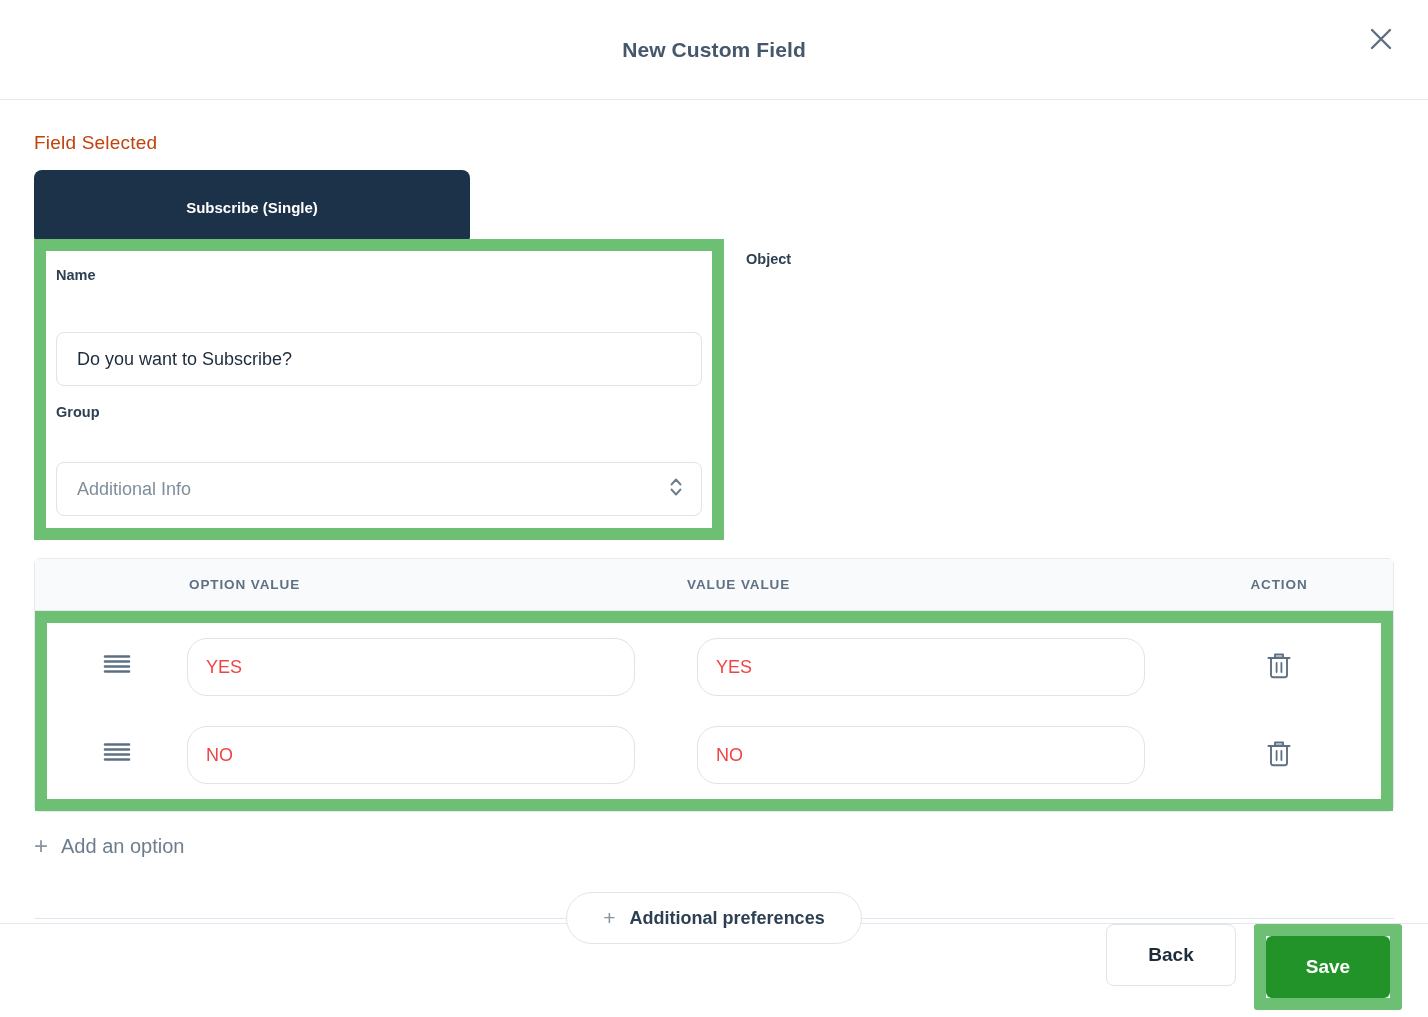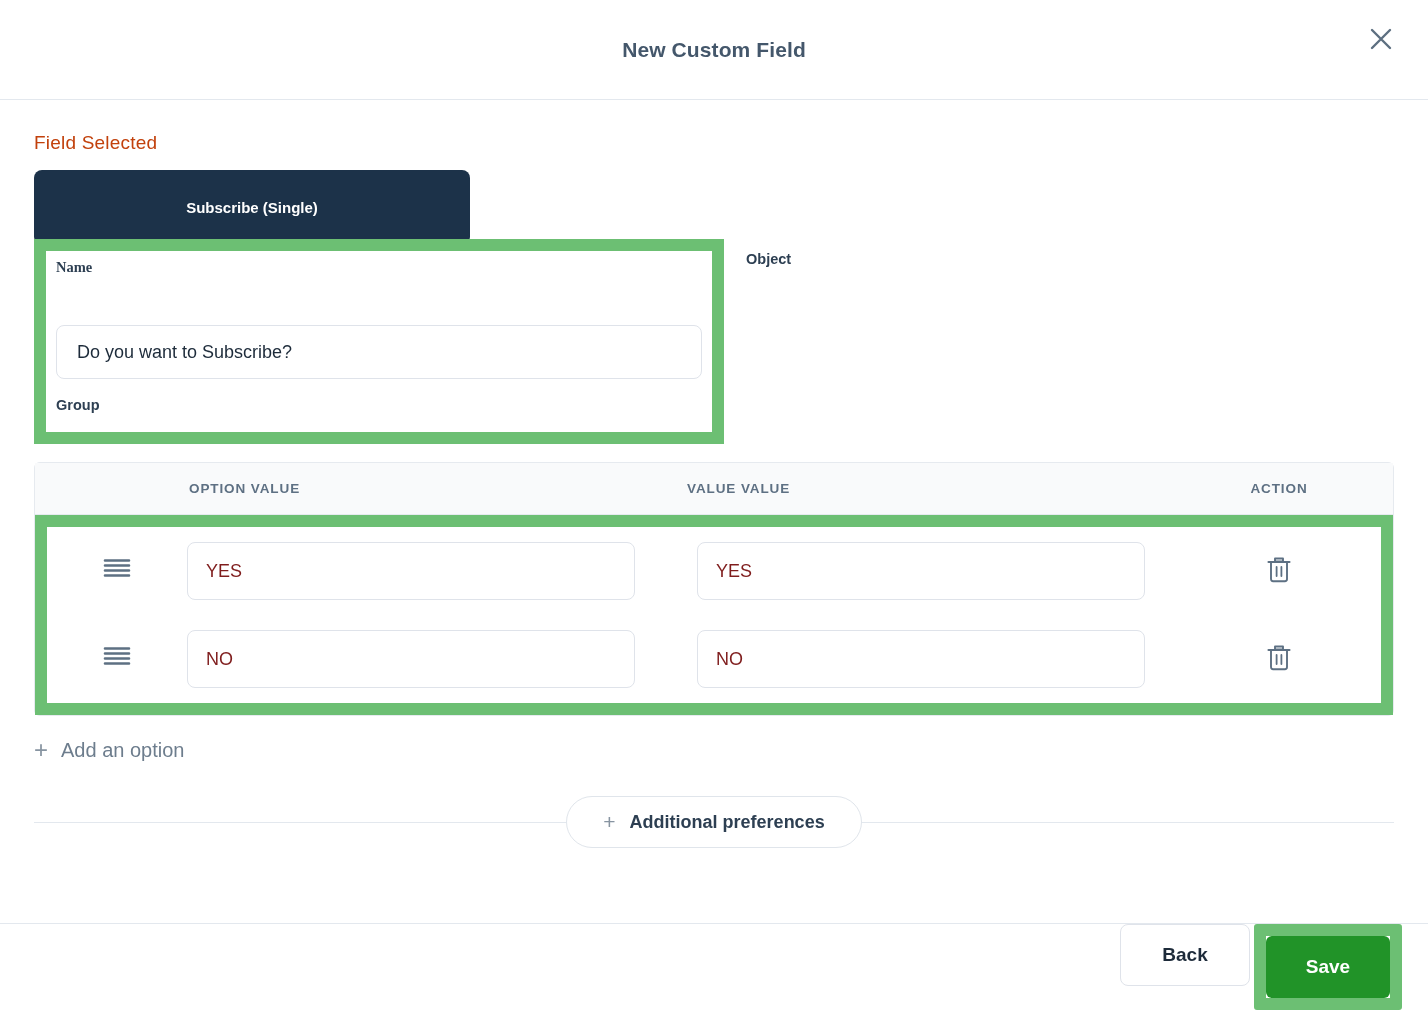--- a/index.html
+++ b/index.html
@@ -96,21 +96,21 @@
     color: #808e9c;
     display: flex; align-items: center;
     cursor: pointer;
   }
   .sel-arrows {
     position: absolute; right: 18px; top: 50%; transform: translateY(-50%);
     pointer-events: none;
   }
 
   .namegroup-inner { padding: 6px 10px 12px 10px; }
-  .namegroup-inner .fld-label:first-child { margin-top: 2px; font-family: Liberation Serif, serif; }
+  .namegroup-inner .fld-label:first-child { margin-top: 10px; }
   .gap { height: 18px; }
 
   
   .opt-table {
     margin-top: 18px;
     border: 1px solid #e6eaef;
     border-radius: 6px;
     overflow: visible;
     position: relative;
   }
@@ -147,24 +147,24 @@
   }
   .opt-row .c-handle { display:flex; align-items:center; justify-content:center; }
   .opt-row .c-action { display:flex; align-items:center; justify-content:center; }
   .drag-handle { cursor: grab; display:block; }
   .trash-btn { background:none; border:none; padding:4px; cursor:pointer; display:flex; }
 
   .row-input {
     width: 448px;
     height: 58px;
     border: 1px solid #dfe3ea;
-    border-radius: 8px;
+    border-radius: 20px;
     padding: 0 18px;
     font-size: 18px;
-    color: #7f1d1d;
+    color: #ef4444;
     font-family: "Liberation Sans", sans-serif;
     outline: none;
     background: #fff;
   }
 
   
   .add-option {
     margin-top: 22px;
     display: inline-flex;
     align-items: center;
@@ -216,21 +216,21 @@
   .btn-back {
     width: 130px; height: 62px;
     background: #ffffff;
     border: 1px solid #dfe3ea;
     border-radius: 8px;
     font-size: 19px; font-weight: bold; color: #1d2b3a;
     cursor: pointer;
     font-family: "Liberation Sans", sans-serif;
   }
   .save-hl {
-    margin-left: 4px;
+    margin-left: 18px;
     border: 12px solid #6cbf73;
     background: #fff;
     border-radius: 3px;
     padding: 0;
     display: inline-flex;
   }
   .btn-save {
     width: 124px; height: 62px;
     background: #219328;
     border: none;
@@ -267,20 +267,31 @@
     
     <div class="cols">
 
       <div class="col-left">
         <div class="hl">
           <div class="namegroup-inner">
             <label class="fld-label">Name</label>
             <input class="txtinput" value="Do you want to Subscribe?" style="">
             <div class="gap"></div>
             <label class="fld-label">Group</label>
+            <div class="selwrap">
+              <div class="selinput">
+                <span>Additional Info</span>
+              </div>
+              <span class="sel-arrows">
+                <svg width="16" height="26" viewBox="0 0 16 26" fill="none">
+                  <path d="M3.5 10.5 L8 5.5 L12.5 10.5" stroke="#6e7d8c" stroke-width="1.9" stroke-linecap="round" stroke-linejoin="round"></path>
+                  <path d="M3.5 15.5 L8 20.5 L12.5 15.5" stroke="#6e7d8c" stroke-width="1.9" stroke-linecap="round" stroke-linejoin="round"></path>
+                </svg>
+              </span>
+            </div>
           </div>
         </div>
       </div>
 
       <div class="col-right">
         <label class="fld-label">Object</label>
       </div>
 
     </div>
 

